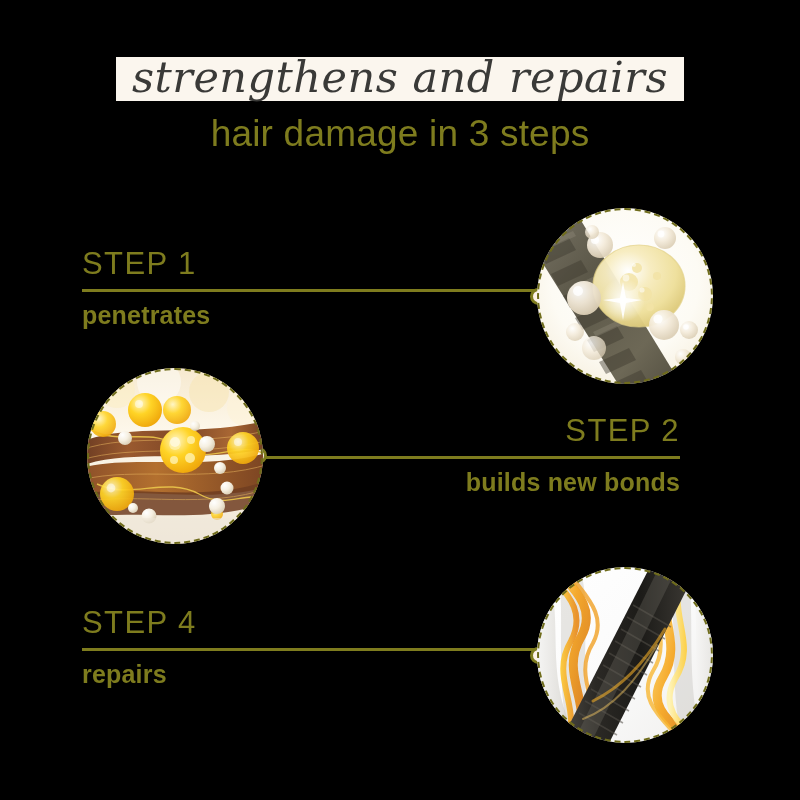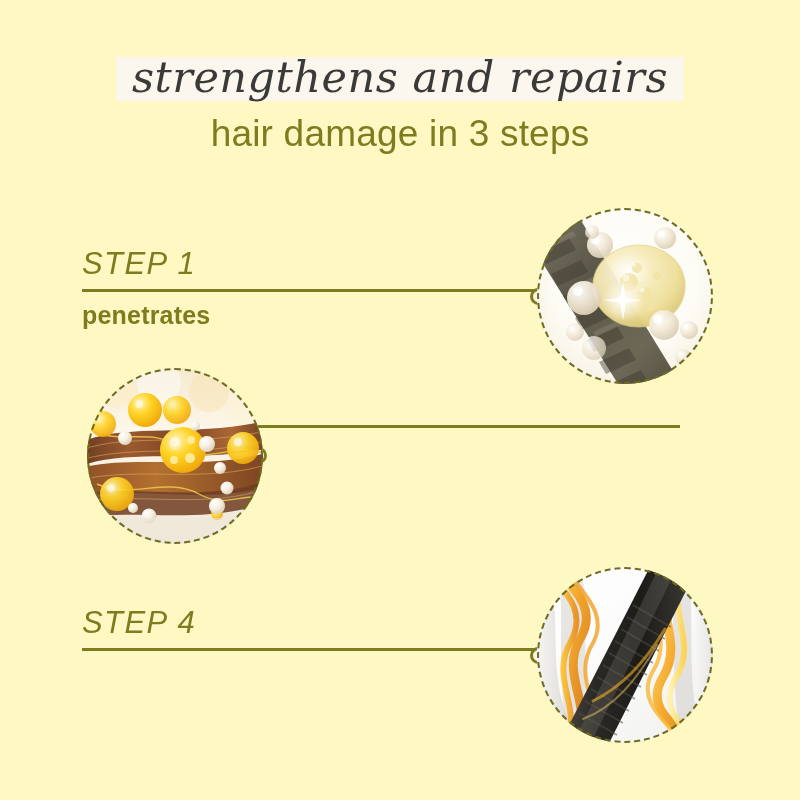--- a/index.html
+++ b/index.html
@@ -13,21 +13,21 @@
     background: #fcede2;
     font-family: "Liberation Sans", sans-serif;
     overflow: hidden;
     position: relative;
   }
 
   .stage {
     position: relative;
     width: 800px;
     height: 800px;
-    background: #fef9c3;
+    background: #000000;
   }
 
   
   .headline-block {
     position: absolute;
     top: 0;
     left: 0;
     width: 800px;
     text-align: center;
   }
@@ -75,21 +75,20 @@
     position: absolute;
   }
   .step-title {
     font-family: "Liberation Sans", sans-serif;
     font-weight: 400;
     font-size: 31px;
     color: #7e7c1e;
     letter-spacing: 1.4px;
     line-height: 1;
     white-space: nowrap;
-    font-style: italic;
   }
   .step-rule {
     height: 3px;
     background: #7e7c1e;
     margin-top: 10px;
   }
   .step-caption {
     font-family: "Liberation Sans", sans-serif;
     font-weight: bold;
     font-size: 25px;
@@ -255,21 +254,23 @@
         <circle cx="146" cy="149" r="8" fill="url(#s1pearl)" opacity="0.85"></circle>
         <circle cx="55" cy="24" r="7" fill="url(#s1pearl)" opacity="0.8"></circle>
         <circle cx="38" cy="124" r="9" fill="url(#s1pearl)" opacity="0.8"></circle>
         <circle cx="57" cy="140" r="12" fill="url(#s1pearl)" opacity="0.75"></circle>
       </g>
     </svg>
   </div>
   <div class="dash-ring circ-1"></div>
 
   <div class="step step-2">
+    <div class="step-title">STEP 2</div>
     <div class="step-rule"></div>
+    <div class="step-caption">builds new bonds</div>
   </div>
   <div class="ring ring-2"></div>
 
   <div class="photo-circle circ-2">
     <svg viewBox="0 0 176 176" xmlns="http://www.w3.org/2000/svg">
       <defs>
         <linearGradient id="s2bg" x1="0%" y1="0%" x2="0%" y2="100%">
           <stop offset="0%" stop-color="#f6e9cf"></stop>
           <stop offset="35%" stop-color="#fdf7ea"></stop>
           <stop offset="100%" stop-color="#efe6d6"></stop>
@@ -357,20 +358,21 @@
       </g>
 
       <path d="M 0 150 L 176 150 L 176 176 L 0 176 Z" fill="#efe7da" opacity="0.55"></path>
     </svg>
   </div>
   <div class="dash-ring circ-2"></div>
 
   <div class="step step-3">
     <div class="step-title">STEP 4</div>
     <div class="step-rule"></div>
+    <div class="step-caption">repairs</div>
   </div>
   <div class="ring ring-3"></div>
 
   <div class="photo-circle circ-3">
     <svg viewBox="0 0 176 176" xmlns="http://www.w3.org/2000/svg">
       <defs>
         <linearGradient id="s3bg" x1="0%" y1="0%" x2="100%" y2="100%">
           <stop offset="0%" stop-color="#ffffff"></stop>
           <stop offset="50%" stop-color="#fbfbfb"></stop>
           <stop offset="100%" stop-color="#f0efed"></stop>

